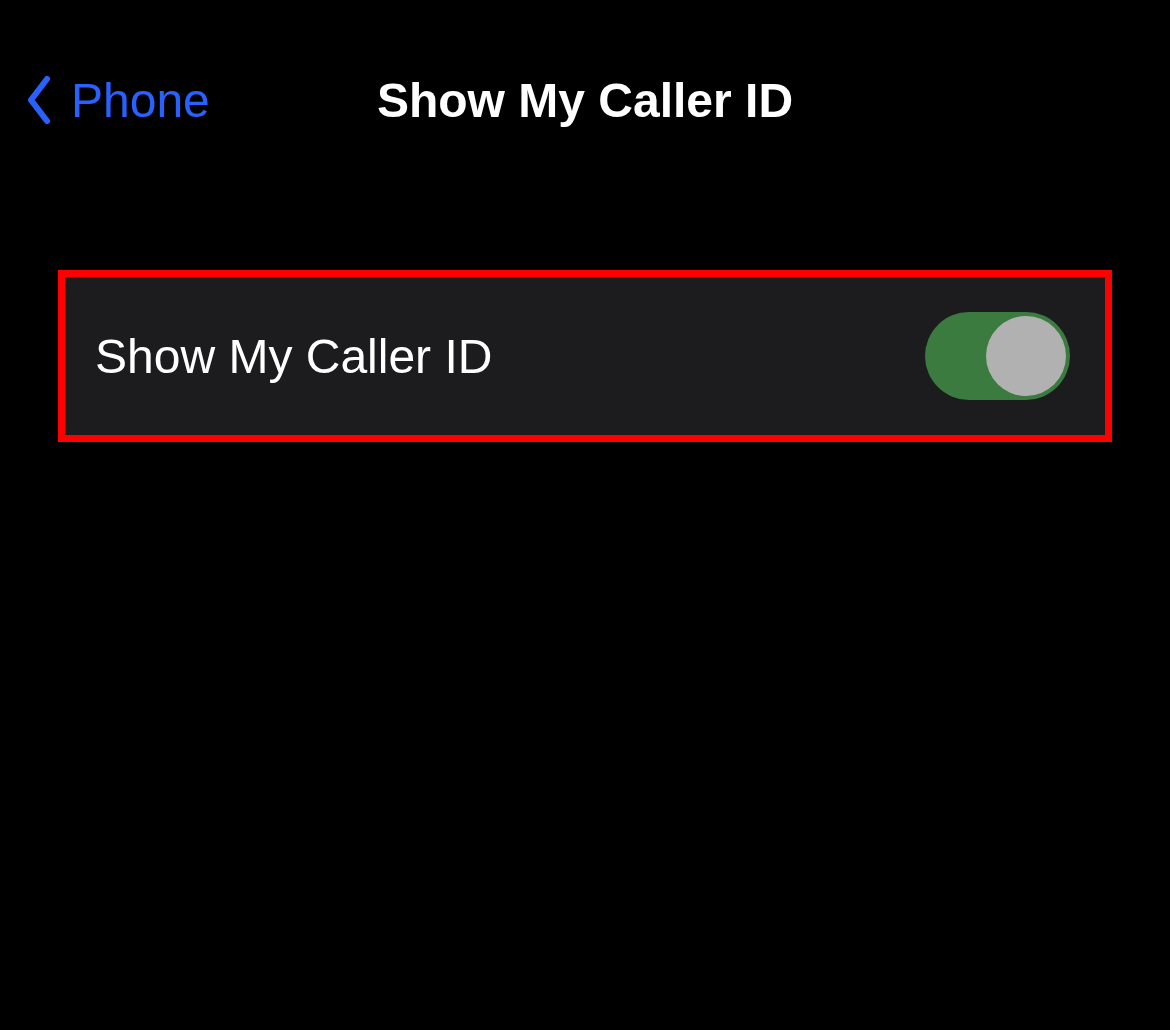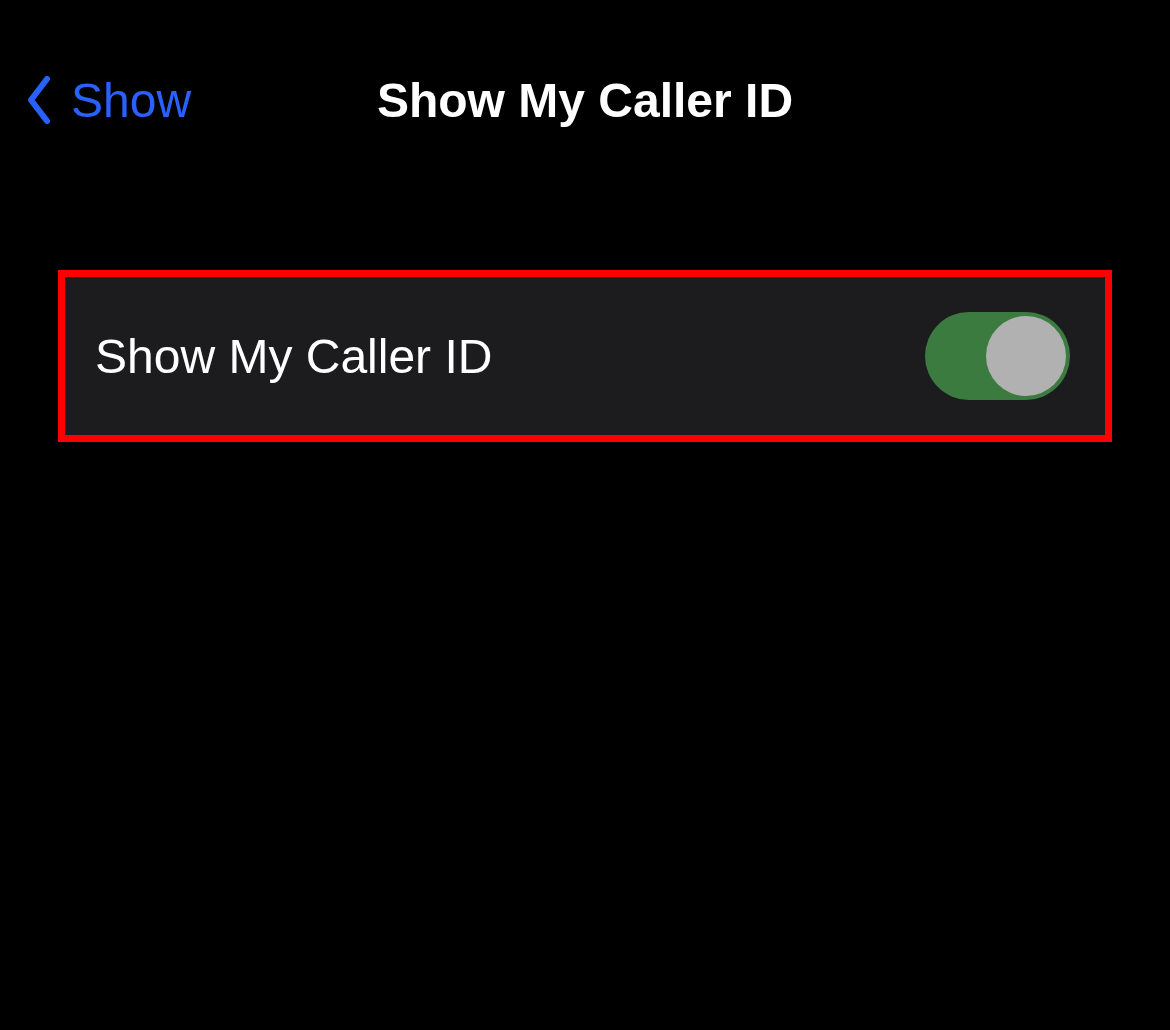--- a/index.html
+++ b/index.html
@@ -102,21 +102,21 @@
     }
   </style>
 </head>
 <body>
 
 <div class="nav-bar">
   <div class="back-button">
     <svg class="back-chevron" viewBox="0 0 28 50">
       <polyline points="22,4 6,25 22,46"></polyline>
     </svg>
-    <span class="back-label">Show</span>
+    <span class="back-label">Phone</span>
   </div>
   <div class="nav-title">Show My Caller ID</div>
 </div>
 
 <div class="content">
   <div class="settings-row-container">
     <div class="settings-row">
       <span class="settings-label">Show My Caller ID</span>
       <div class="toggle-switch">
         <div class="toggle-knob"></div>

